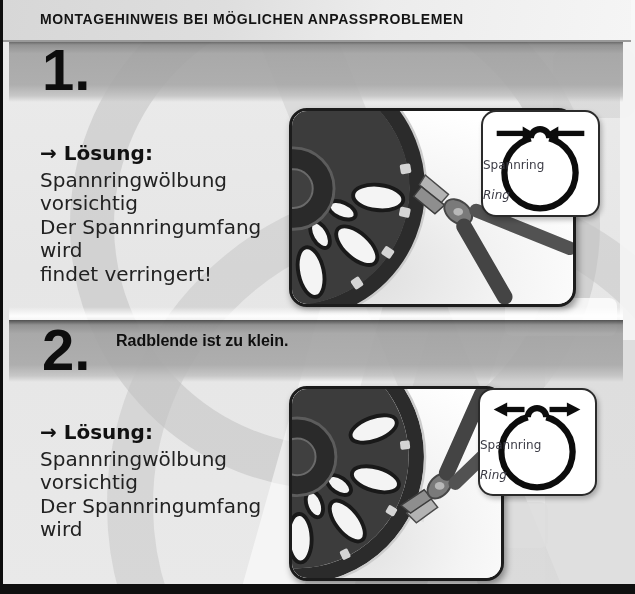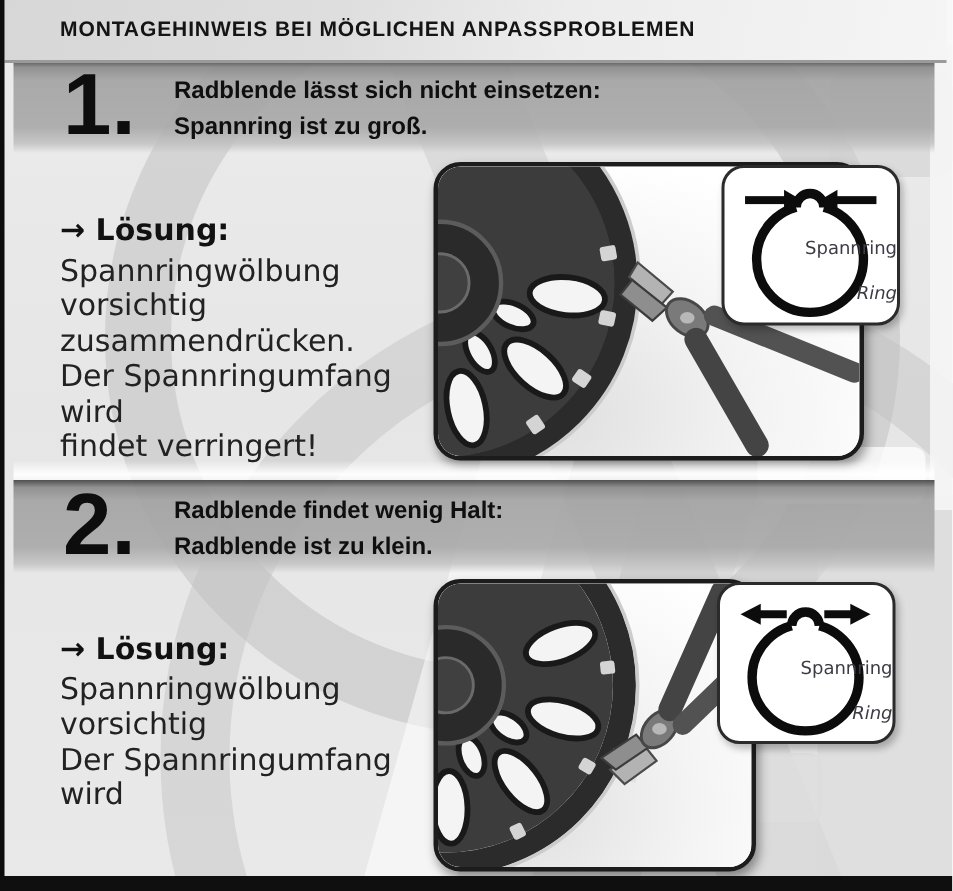--- a/index.html
+++ b/index.html
@@ -79,21 +79,21 @@
   .diagram{
     position:absolute;z-index:4;background:#ffffff;
     border:2px solid #2b2b2b;border-radius:15px;
     box-shadow:2px 3px 5px rgba(0,0,0,0.25);
     box-sizing:border-box;
   }
   .diagram1{left:481px;top:110px;width:119px;height:107px;}
   .diagram2{left:478px;top:388px;width:119px;height:108px;}
   .diagram svg{display:block;width:100%;height:100%;}
   .diag-label{
-    position:absolute;left:0;right:0;text-align:right;z-index:2;
+    position:absolute;left:0;right:0;text-align:left;z-index:2;
     color:#3c3c46;font-size:12px;line-height:14px;
   }
   .diagram1 .diag-label{top:46px;}
   .diagram2 .diag-label{top:48px;}
   .diag-label .sub{display:block;font-style:italic;margin-top:16px;}
 </style>
 </head>
 <body>
 
 <div class="page">
@@ -115,30 +115,25 @@
 
   <div class="left-strip"></div>
 
   <div class="header">
     <h1>MONTAGEHINWEIS BEI MÖGLICHEN ANPASSPROBLEMEN</h1>
   </div>
 
   <div class="bar bar1">
     <div class="bar-grad"></div>
     <span class="num">1.</span>
-    <div class="bar-title">
-      <div>Radblende lässt sich nicht einsetzen:</div>
-      <div>Spannring ist zu groß.</div>
-    </div>
   </div>
 
   <div class="solution solution1">
     <div class="sol-label">→ Lösung:</div>
     <div>Spannringwölbung vorsichtig</div>
-    <div>zusammendrücken.</div>
     <div>Der Spannringumfang wird</div>
     <div>findet verringert!</div>
   </div>
 
   <div class="photo photo1">
     <svg viewBox="0 0 287 199">
       <defs>
         <radialGradient id="sh1" cx="25%" cy="85%" r="90%">
           <stop offset="0" stop-color="#dedede"></stop>
             <stop offset="0.55" stop-color="#f3f3f3"></stop>
@@ -195,21 +190,20 @@
     <div class="diag-label">
       <span>Spannring</span>
       <span class="sub">Ring</span>
     </div>
   </div>
 
   <div class="bar bar2">
     <div class="bar-grad"></div>
     <span class="num">2.</span>
     <div class="bar-title">
-      <div>Radblende findet wenig Halt:</div>
       <div>Radblende ist zu klein.</div>
     </div>
   </div>
 
   <div class="solution solution2">
     <div class="sol-label">→ Lösung:</div>
     <div>Spannringwölbung vorsichtig</div>
     <div>Der Spannringumfang wird</div>
   </div>
 

